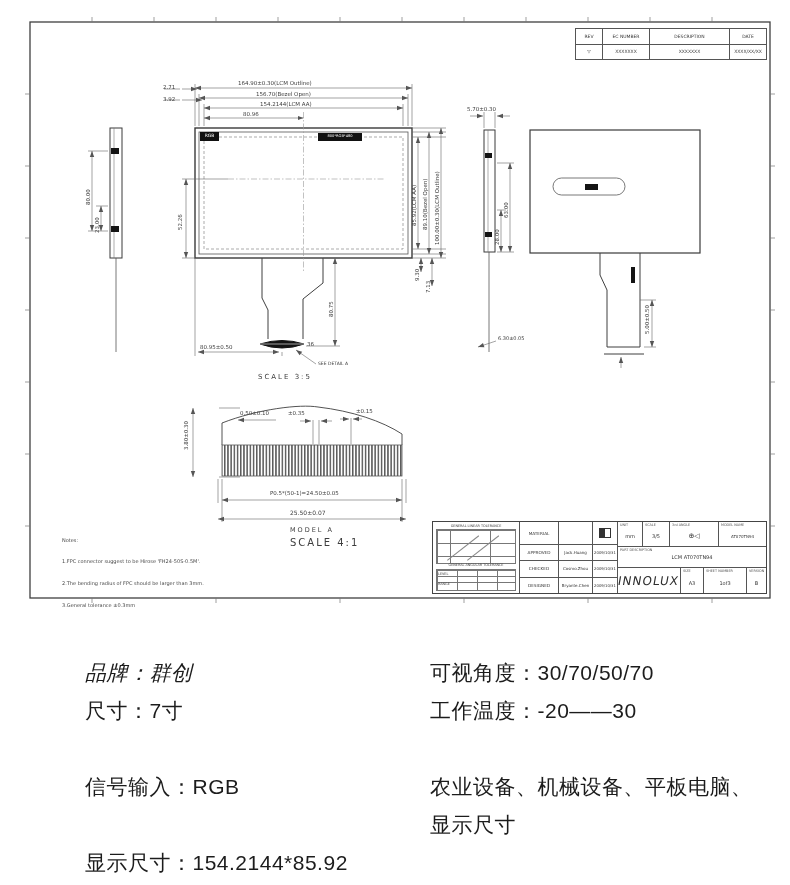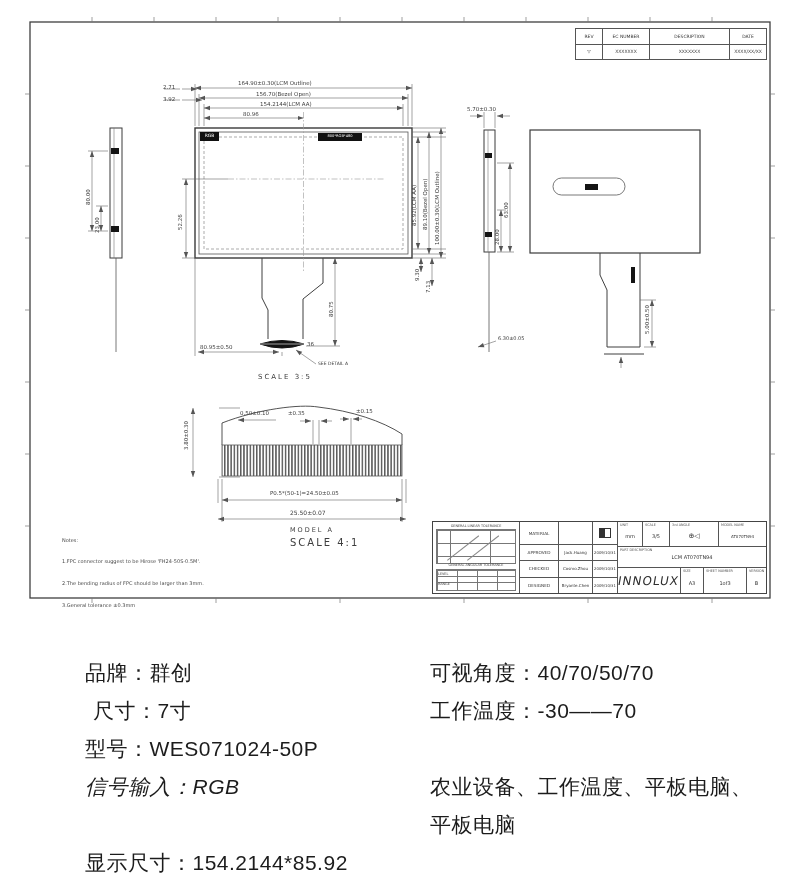--- a/index.html
+++ b/index.html
@@ -332,22 +332,21 @@
         <div class="cell" style="flex:1;">
           <span class="hd">VERSION</span>
           <span class="vv">B</span>
         </div>
       </div>
     </div>
   </div>
 </div>
 
 <div class="spec">
-  <div class="line" style="left:85px;top:17px;">品牌：群创</div>
-  <div class="line" style="left:85px;top:55px;margin-left:8px;">尺寸：7寸</div>
-  <div class="line" style="left:85px;top:93px;">型号：WES071024-50P</div>
-  <div class="line" style="left:85px;top:131px;font-style:italic;">信号输入：RGB</div>
+  <div class="line" style="left:85px;top:17px;font-style:italic;">品牌：群创</div>
+  <div class="line" style="left:85px;top:55px;">尺寸：7寸</div>
+  <div class="line" style="left:85px;top:131px;">信号输入：RGB</div>
   <div class="line" style="left:85px;top:207px;">显示尺寸：154.2144*85.92</div>
-  <div class="line" style="left:430px;top:17px;">可视角度：40/70/50/70</div>
-  <div class="line" style="left:430px;top:55px;">工作温度：-30——70</div>
-  <div class="line" style="left:430px;top:131px;">农业设备、工作温度、平板电脑、</div>
-  <div class="line" style="left:430px;top:169px;">平板电脑</div>
+  <div class="line" style="left:430px;top:17px;">可视角度：30/70/50/70</div>
+  <div class="line" style="left:430px;top:55px;">工作温度：-20——30</div>
+  <div class="line" style="left:430px;top:131px;">农业设备、机械设备、平板电脑、</div>
+  <div class="line" style="left:430px;top:169px;">显示尺寸</div>
 </div>
 
 </body></html>

